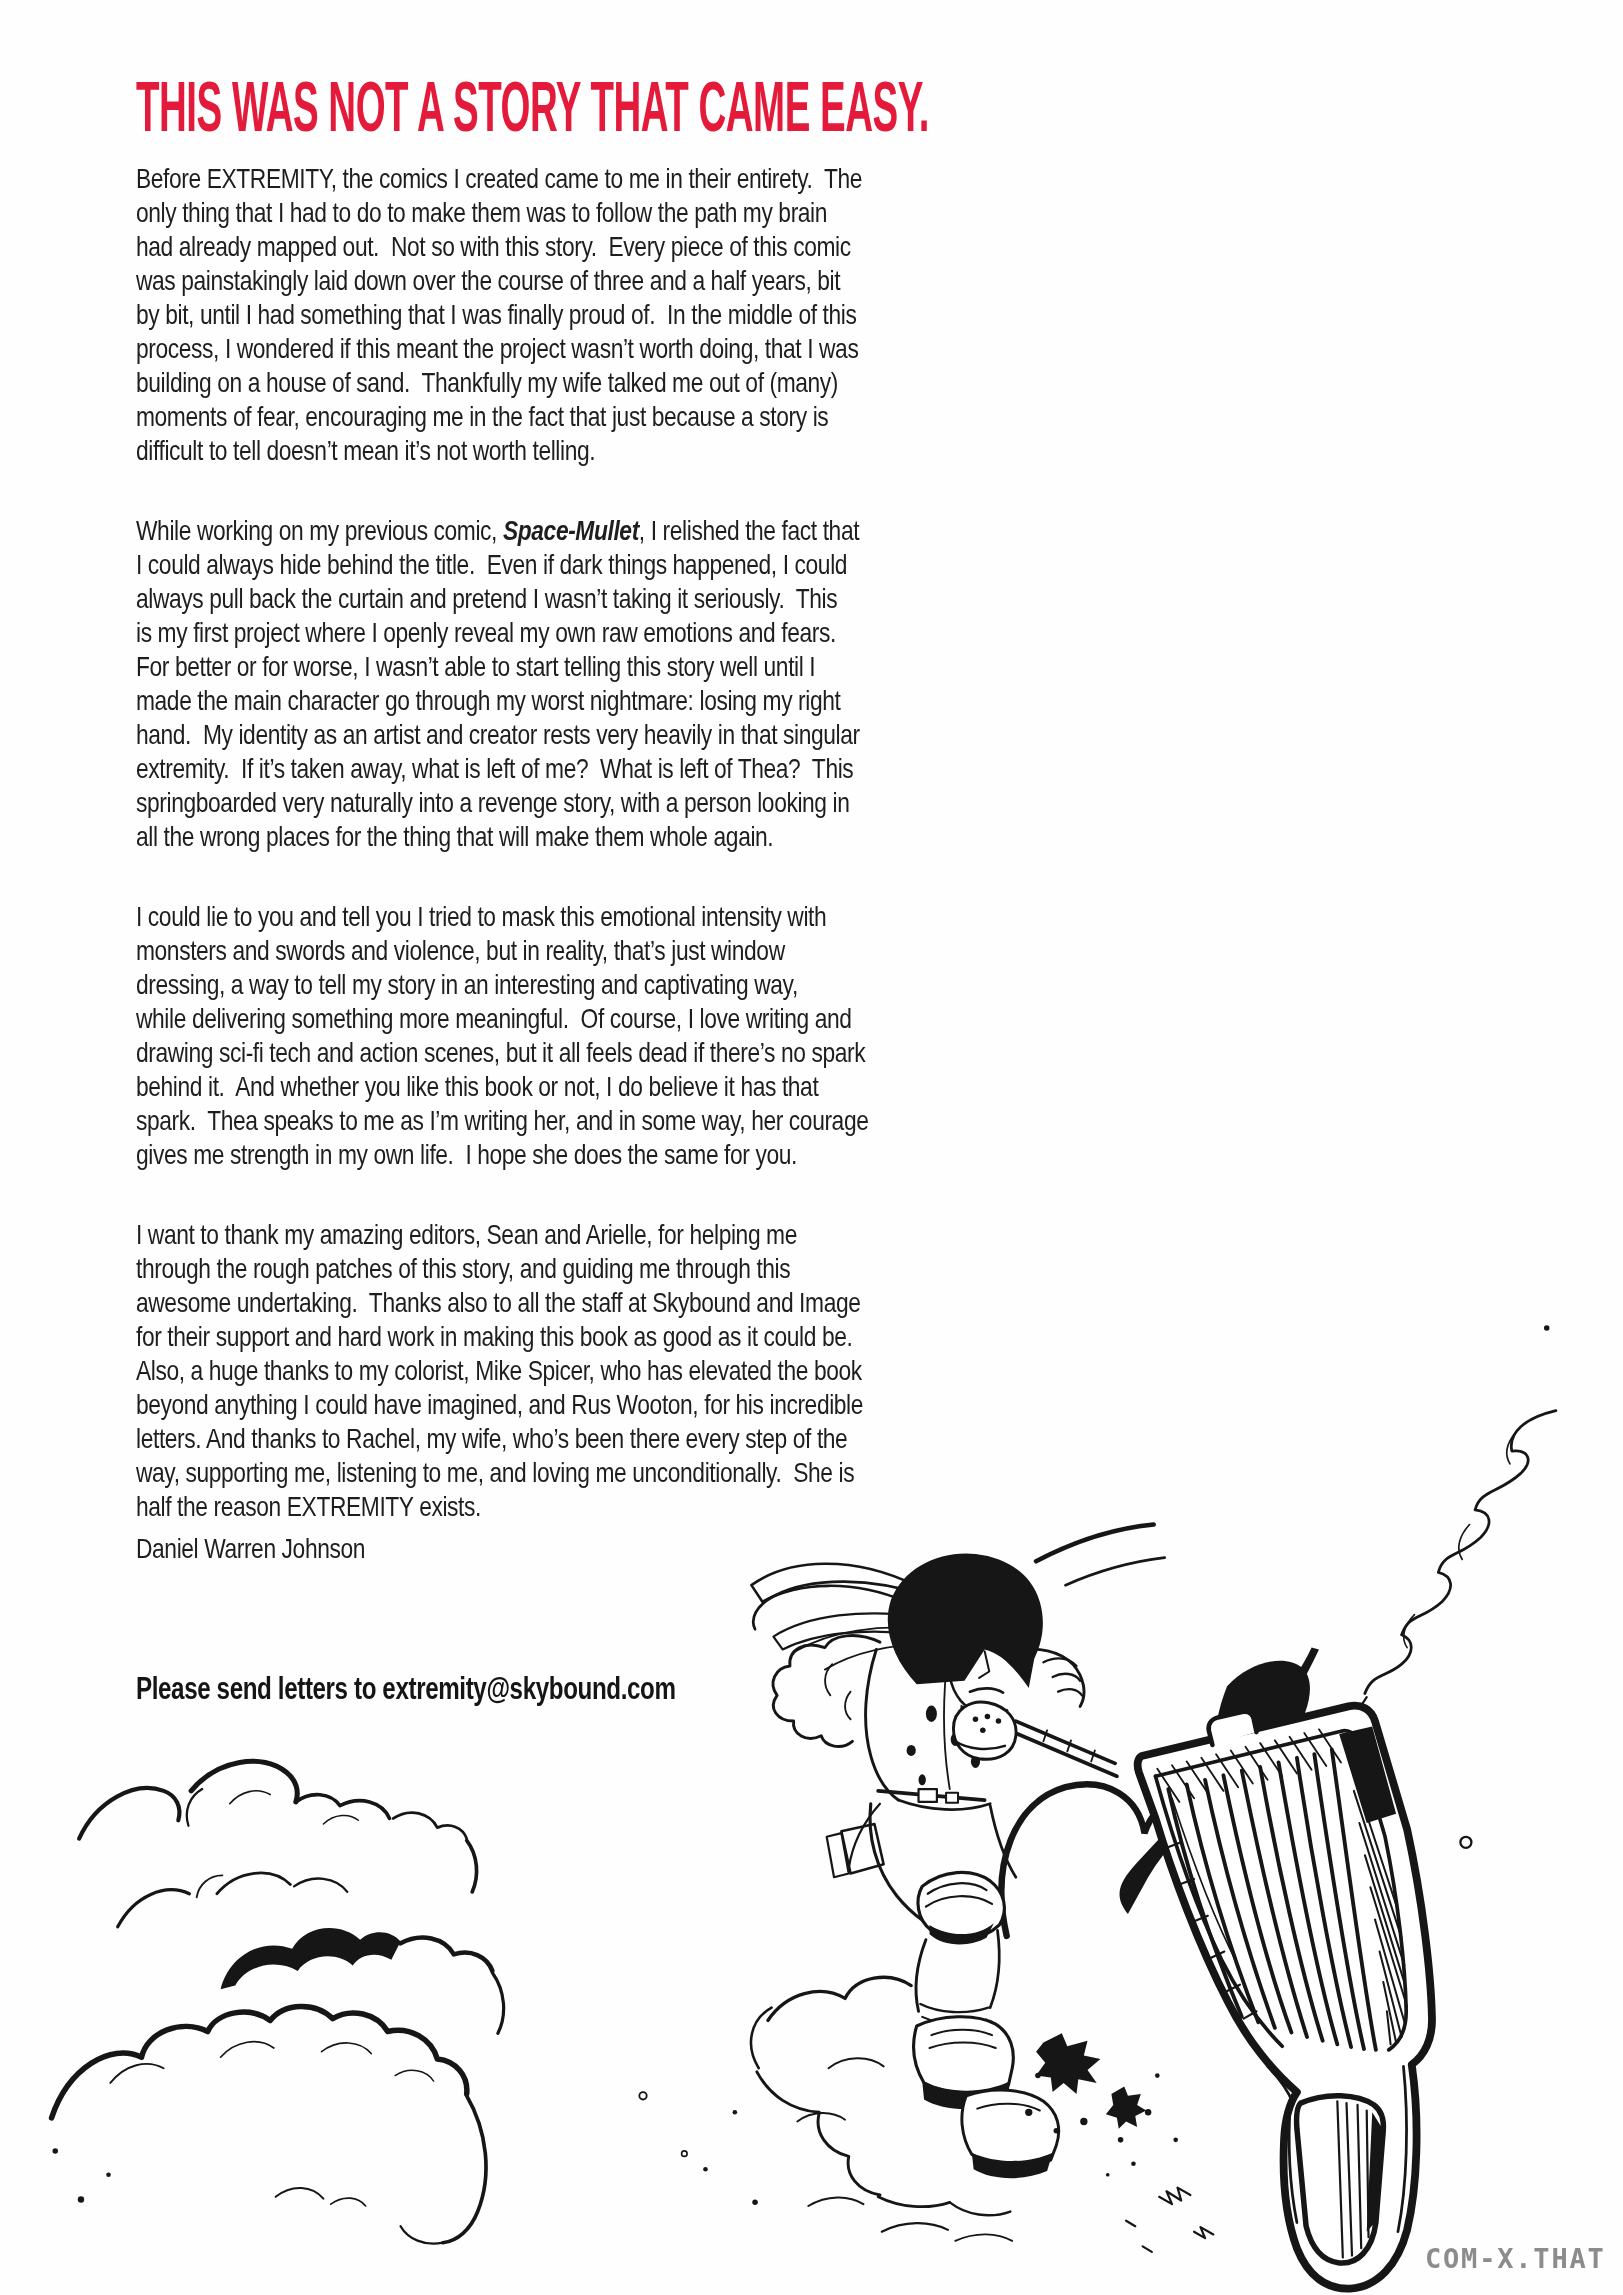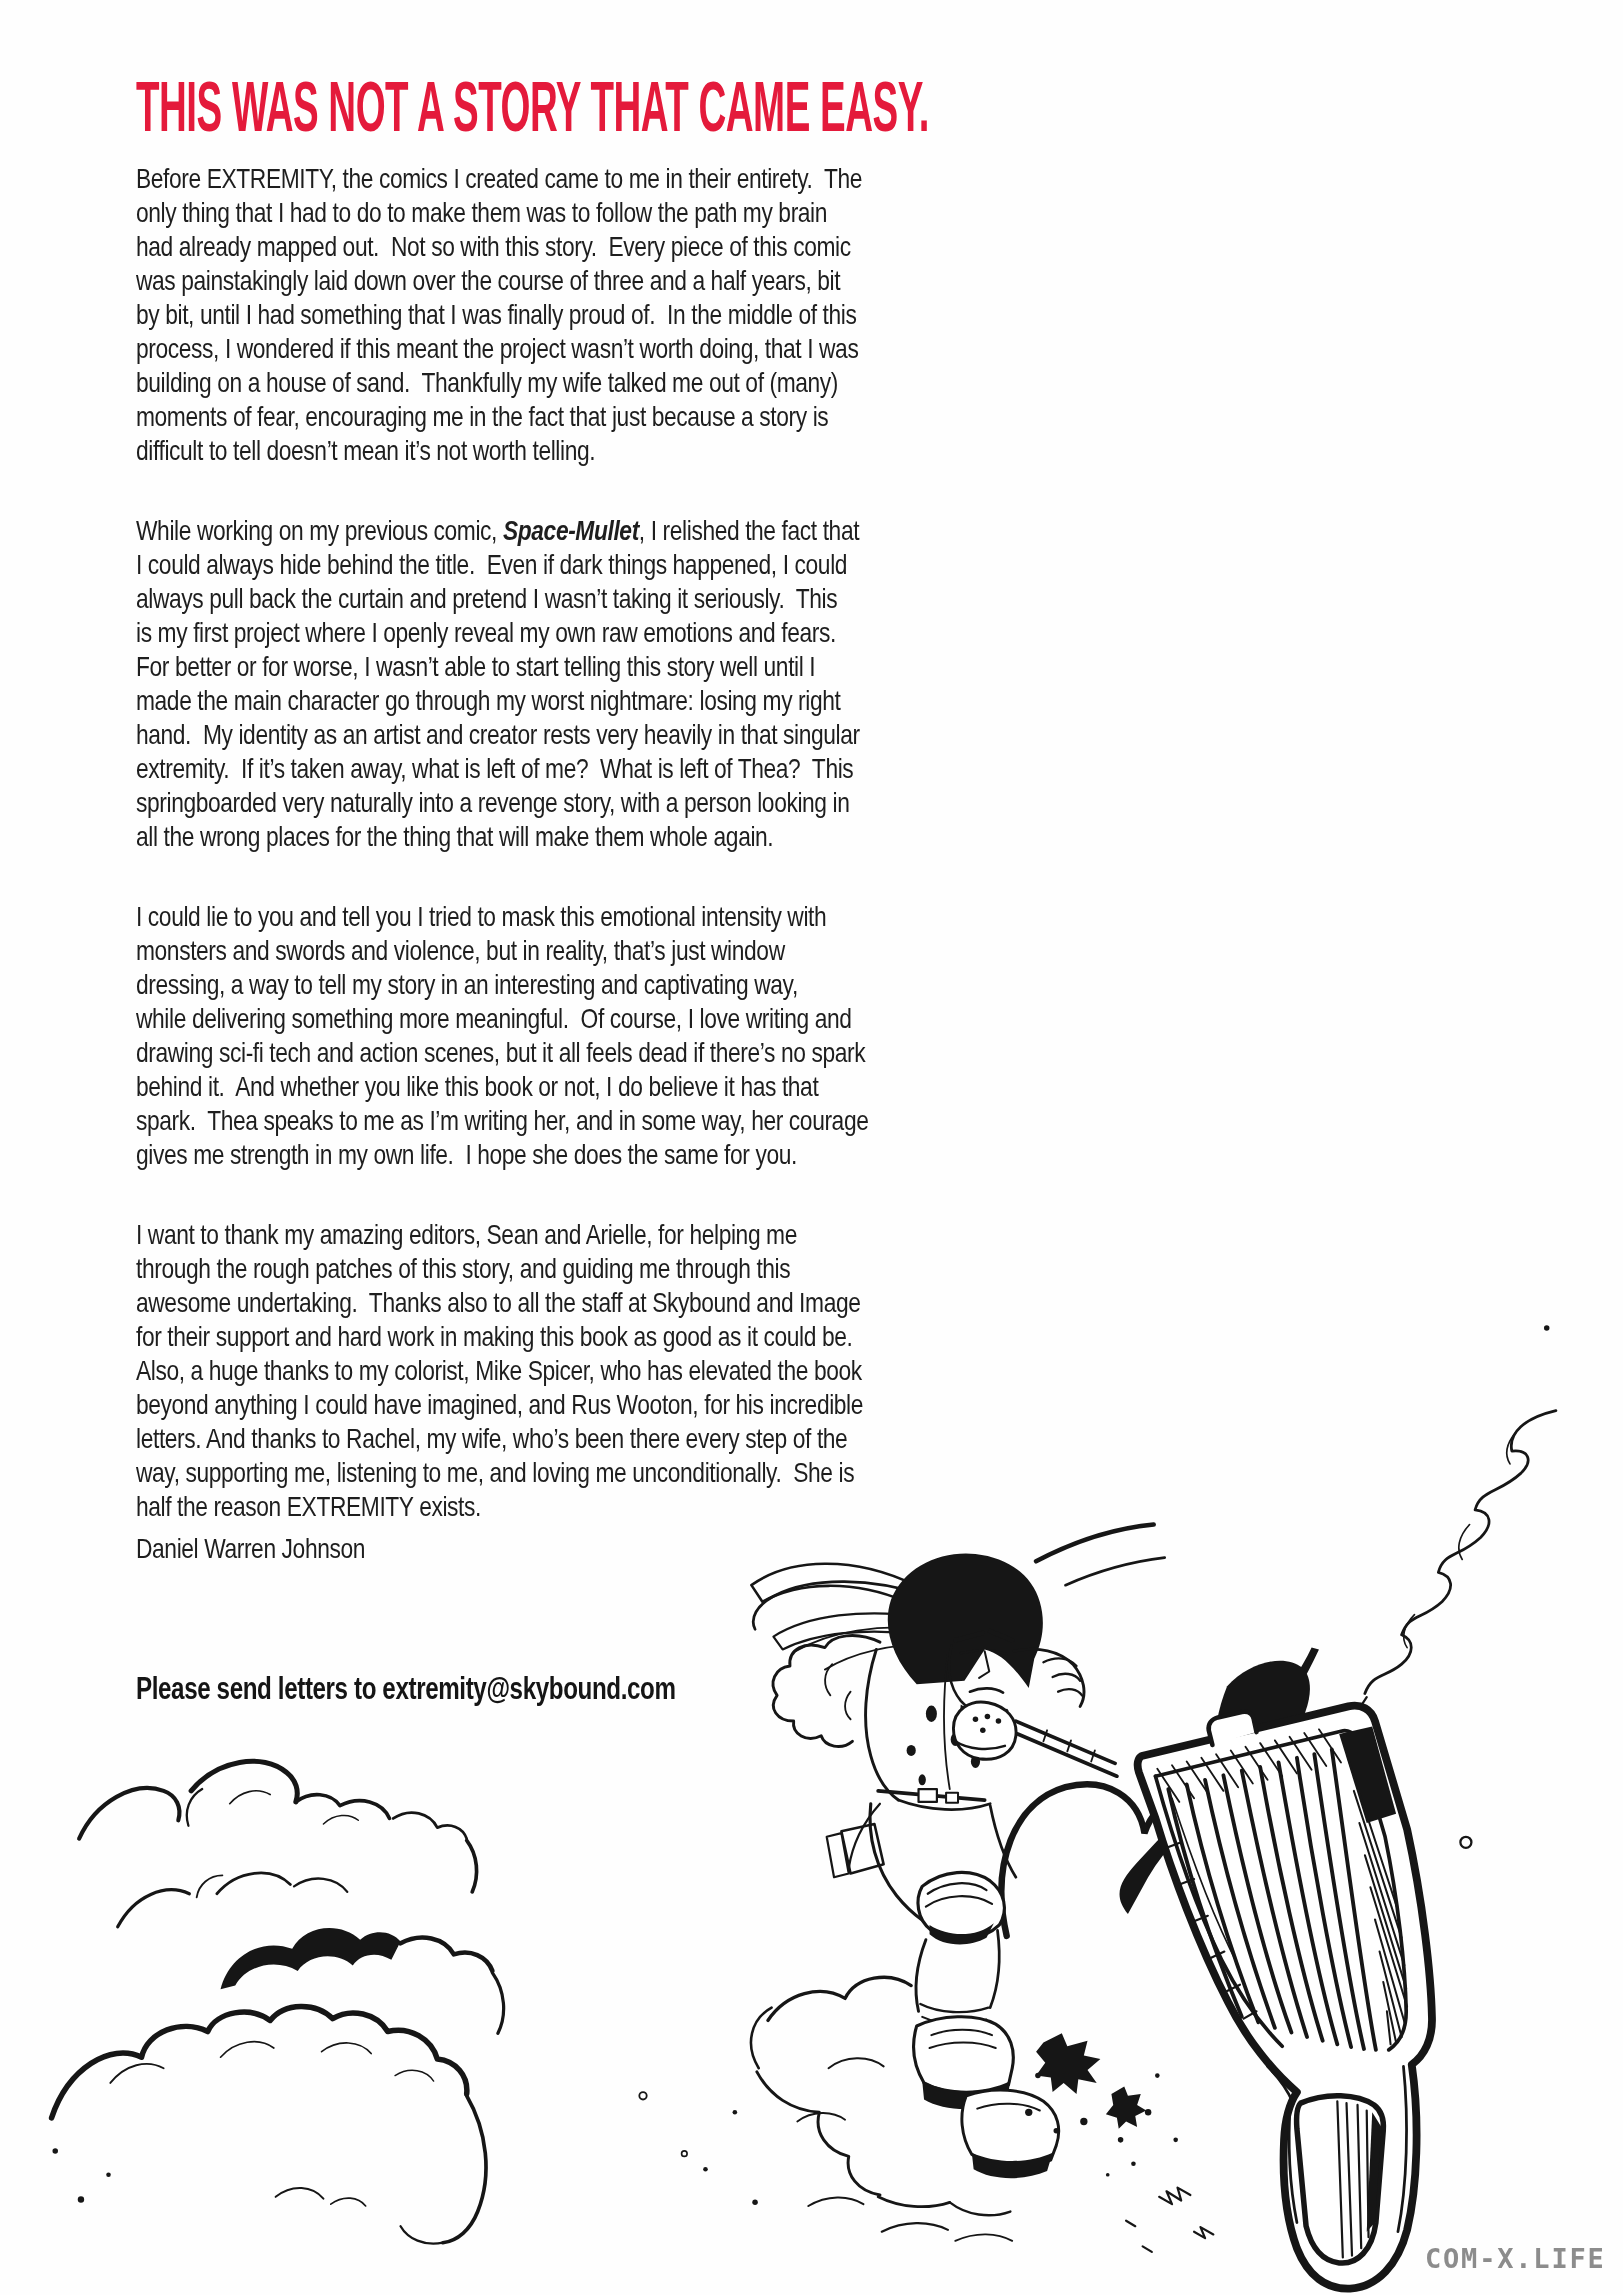--- a/index.html
+++ b/index.html
@@ -337,16 +337,16 @@
 
       <g stroke-width="2.4">
         <path d="M1262 2392 l14 8 l-6 -14 l16 10 l-4 -14 l14 8"></path>
         <path d="M1300 2430 l12 7 l-5 -12 l14 8"></path>
         <path d="M1226 2418 l10 6"></path>
         <path d="M1244 2446 l10 6"></path>
       </g>
     </g>
   </svg>
 
-  <div class="watermark">COM-X.LIFE</div>
+  <div class="watermark">COM-X.THAT</div>
 
 </div>
 
 
 </body></html>

